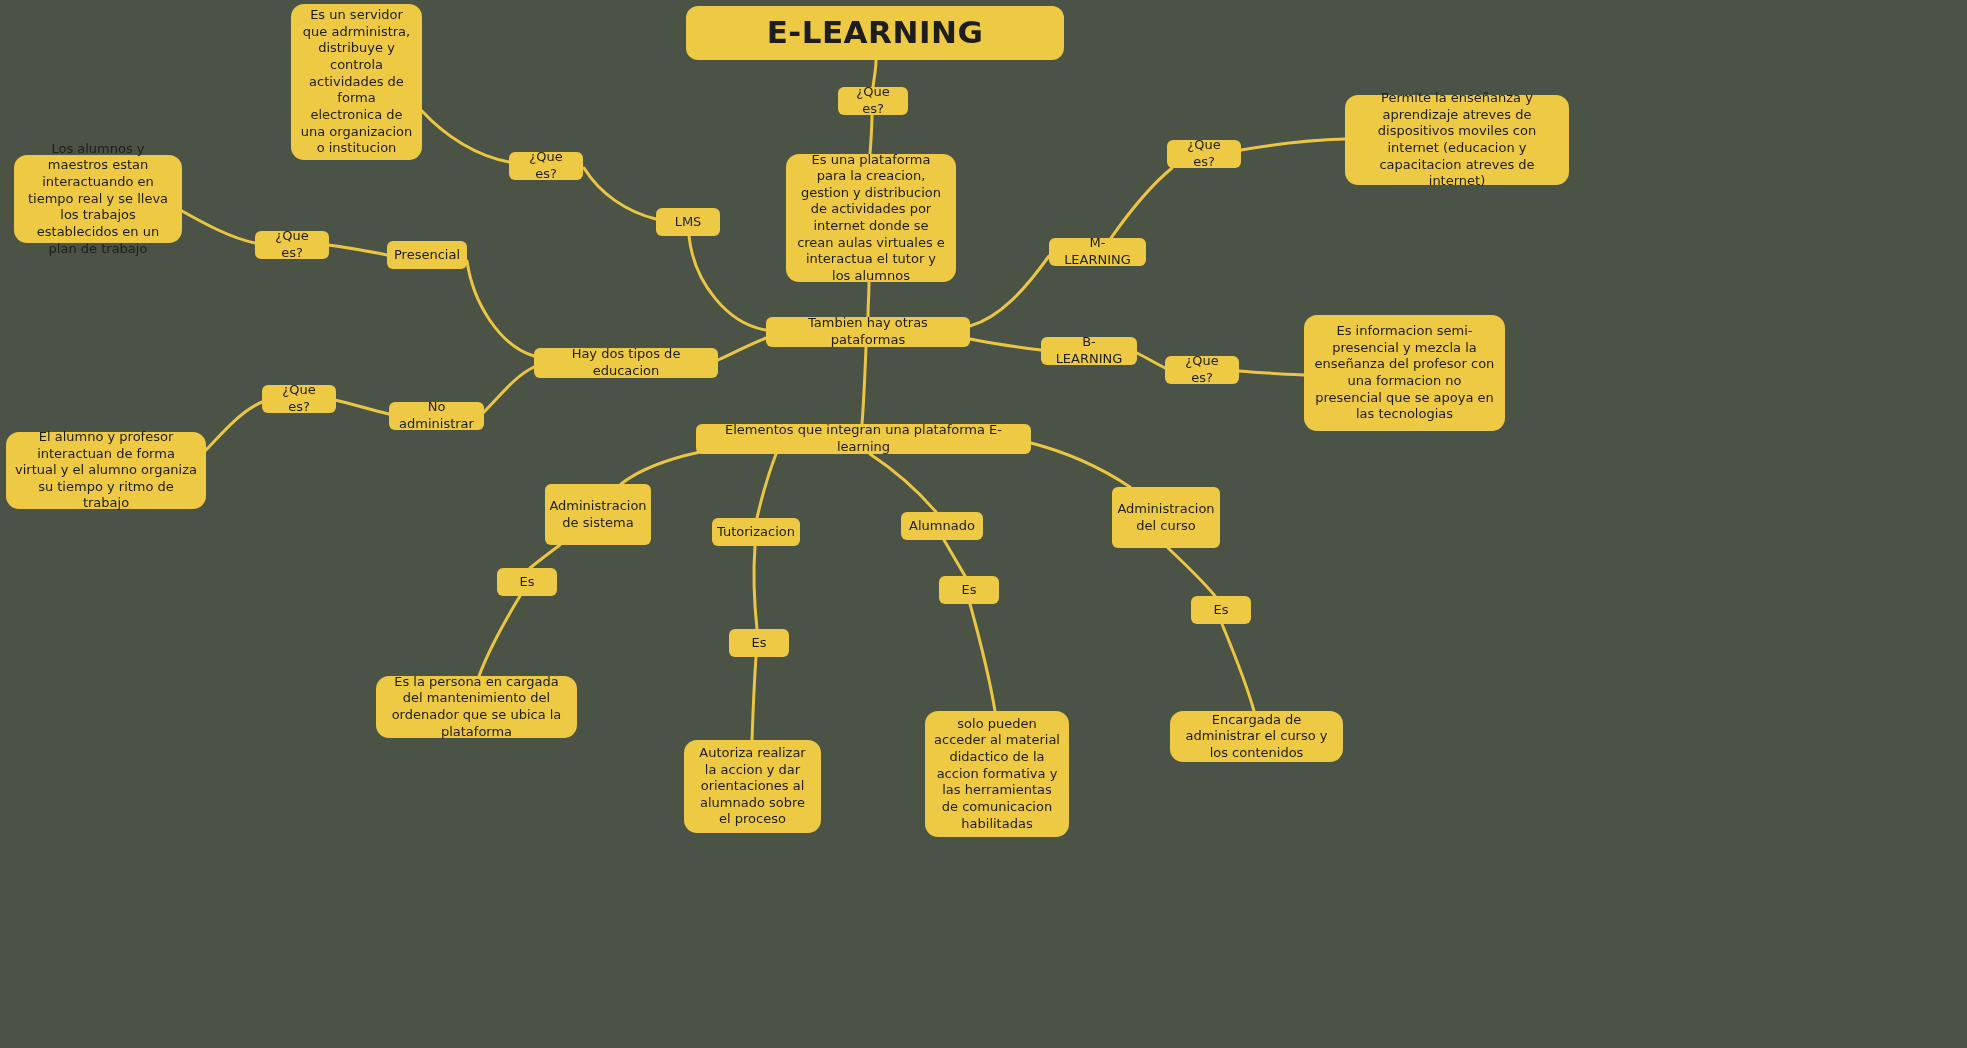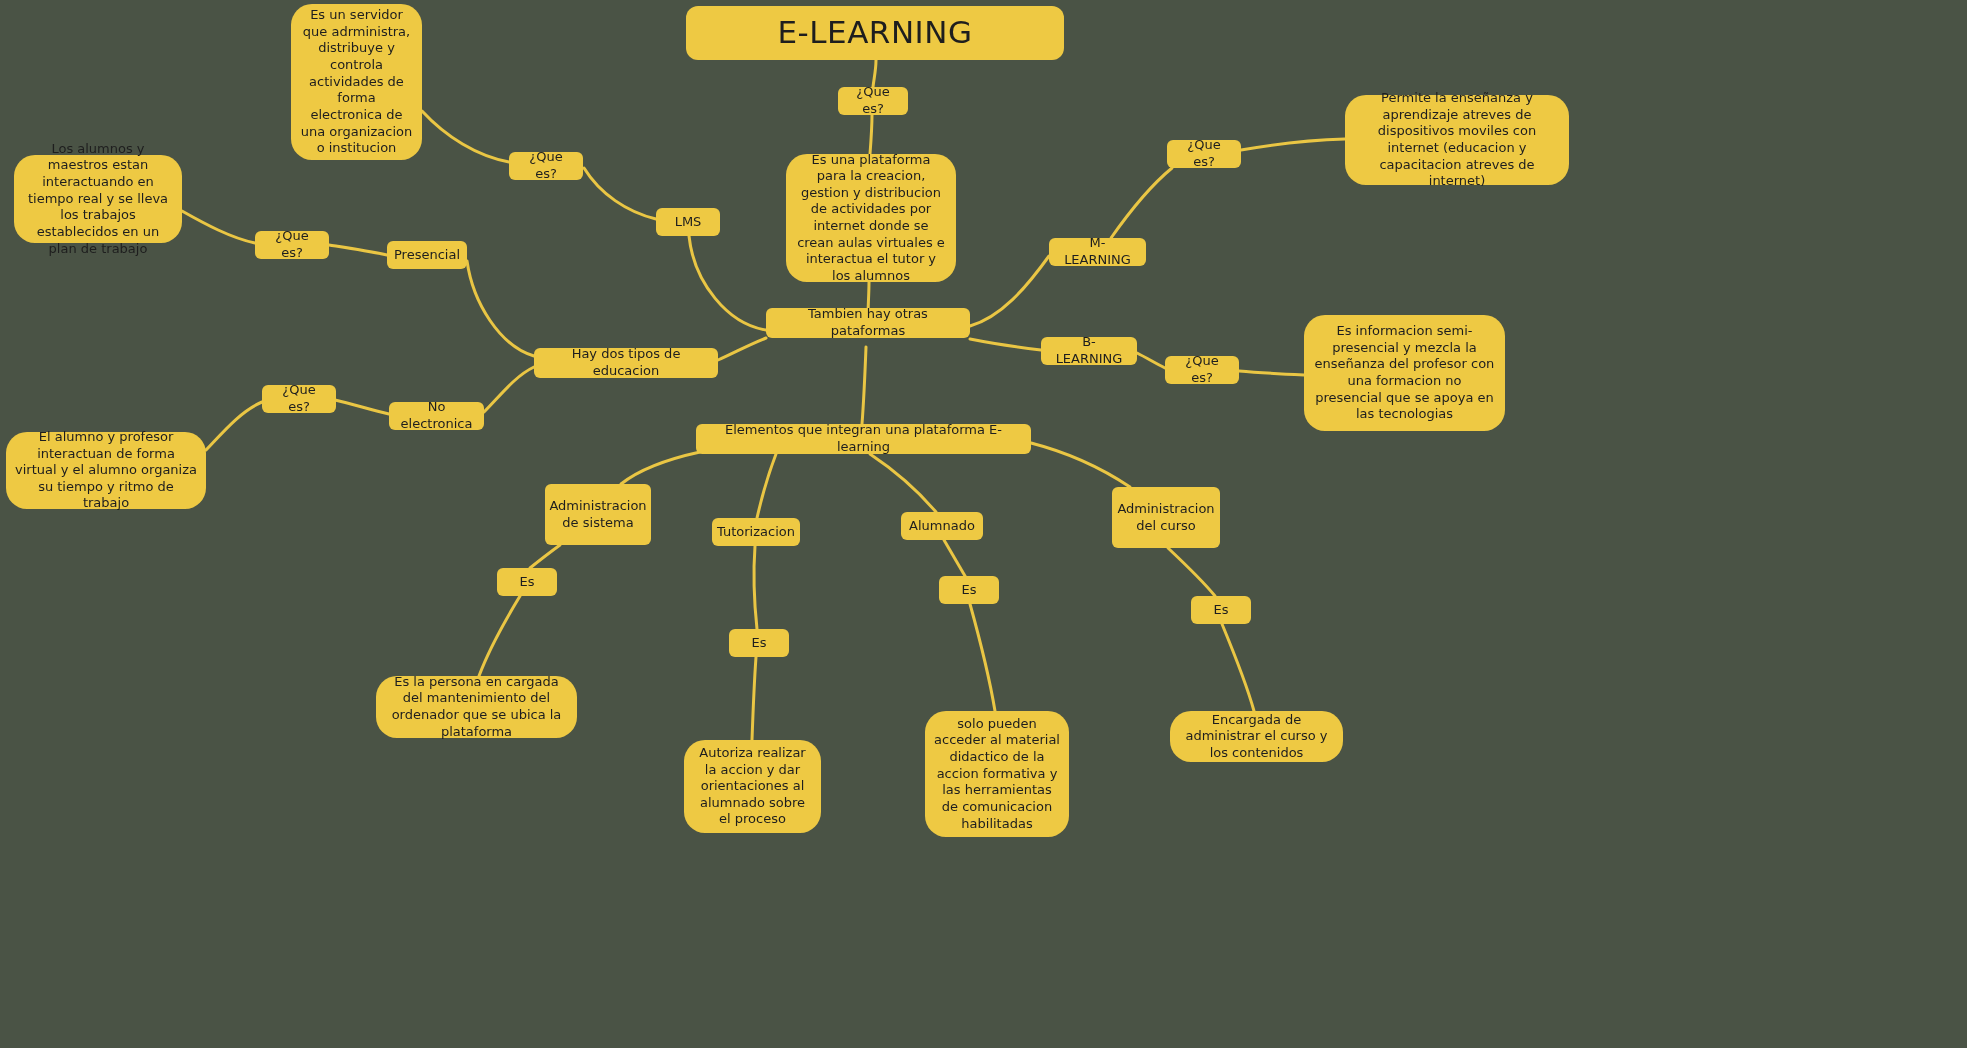--- a/index.html
+++ b/index.html
@@ -34,25 +34,25 @@
     justify-content: center;
     text-align: center;
     font-size: 13px;
     line-height: 1.28;
     padding: 4px 9px;
     box-sizing: border-box;
     cursor: default;
   }
   .node.title {
     font-size: 31px;
-    font-weight: normal;
+    font-weight: bold;
     border-radius: 12px;
     letter-spacing: 0.5px;
   }
-  .node.big { border-radius: 21px; }
+  .node.big { border-radius: 13px; }
 </style>
 </head>
 <body>
 
 <div id="canvas">
 
   <svg class="links" width="1967" height="1048" viewBox="0 0 1967 1048">
     <path d="M 876 60 C 876 70 874 78 873 87"></path>
     <path d="M 872 115 C 872 128 871 141 870 154"></path>
     <path d="M 869 282 C 869 294 868 305 868 317"></path>
@@ -83,32 +83,32 @@
     <path d="M 944 540 C 951 552 958 564 965 576"></path>
     <path d="M 970 604 C 980 640 989 675 995 711"></path>
     <path d="M 1031 443 C 1066 452 1100 467 1130 487"></path>
     <path d="M 1168 548 C 1185 564 1202 580 1215 596"></path>
     <path d="M 1222 624 C 1234 653 1246 682 1254 711"></path>
   </svg>
 
   <div class="node title" style="left:686px;top:6px;width:378px;height:54px">E-LEARNING</div>
   <div class="node" style="left:838px;top:87px;width:70px;height:28px">¿Que es?</div>
   <div class="node big" style="left:786px;top:154px;width:170px;height:128px">Es una plataforma para la creacion, gestion y distribucion de actividades por internet donde se crean aulas virtuales e interactua el tutor y los alumnos</div>
-  <div class="node" style="left:766px;top:308px;width:204px;height:30px">Tambien hay otras pataformas</div>
+  <div class="node" style="left:766px;top:317px;width:204px;height:30px">Tambien hay otras pataformas</div>
 
   <div class="node" style="left:656px;top:208px;width:64px;height:28px">LMS</div>
   <div class="node" style="left:509px;top:152px;width:74px;height:28px">¿Que es?</div>
   <div class="node big" style="left:291px;top:4px;width:131px;height:156px">Es un servidor que adrministra, distribuye y controla actividades de forma electronica de una organizacion o institucion</div>
 
   <div class="node" style="left:534px;top:348px;width:184px;height:30px">Hay dos tipos de educacion</div>
   <div class="node" style="left:387px;top:241px;width:80px;height:28px">Presencial</div>
   <div class="node" style="left:255px;top:231px;width:74px;height:28px">¿Que es?</div>
   <div class="node big" style="left:14px;top:155px;width:168px;height:88px">Los alumnos y maestros estan interactuando en tiempo real y se lleva los trabajos establecidos en un plan de trabajo</div>
 
-  <div class="node" style="left:389px;top:402px;width:95px;height:28px">No electronica</div>
+  <div class="node" style="left:389px;top:402px;width:95px;height:28px">No administrar</div>
   <div class="node" style="left:262px;top:385px;width:74px;height:28px">¿Que es?</div>
   <div class="node big" style="left:6px;top:432px;width:200px;height:77px">El alumno y profesor interactuan de forma virtual y el alumno organiza su tiempo y ritmo de trabajo</div>
 
   <div class="node" style="left:1049px;top:238px;width:97px;height:28px">M-LEARNING</div>
   <div class="node" style="left:1167px;top:140px;width:74px;height:28px">¿Que es?</div>
   <div class="node big" style="left:1345px;top:95px;width:224px;height:90px">Permite la enseñanza y aprendizaje atreves de dispositivos moviles con internet (educacion y capacitacion atreves de internet)</div>
 
   <div class="node" style="left:1041px;top:337px;width:96px;height:28px">B-LEARNING</div>
   <div class="node" style="left:1165px;top:356px;width:74px;height:28px">¿Que es?</div>
   <div class="node big" style="left:1304px;top:315px;width:201px;height:116px">Es informacion semi-presencial y mezcla la enseñanza del profesor con una formacion no presencial que se apoya en las tecnologias</div>

